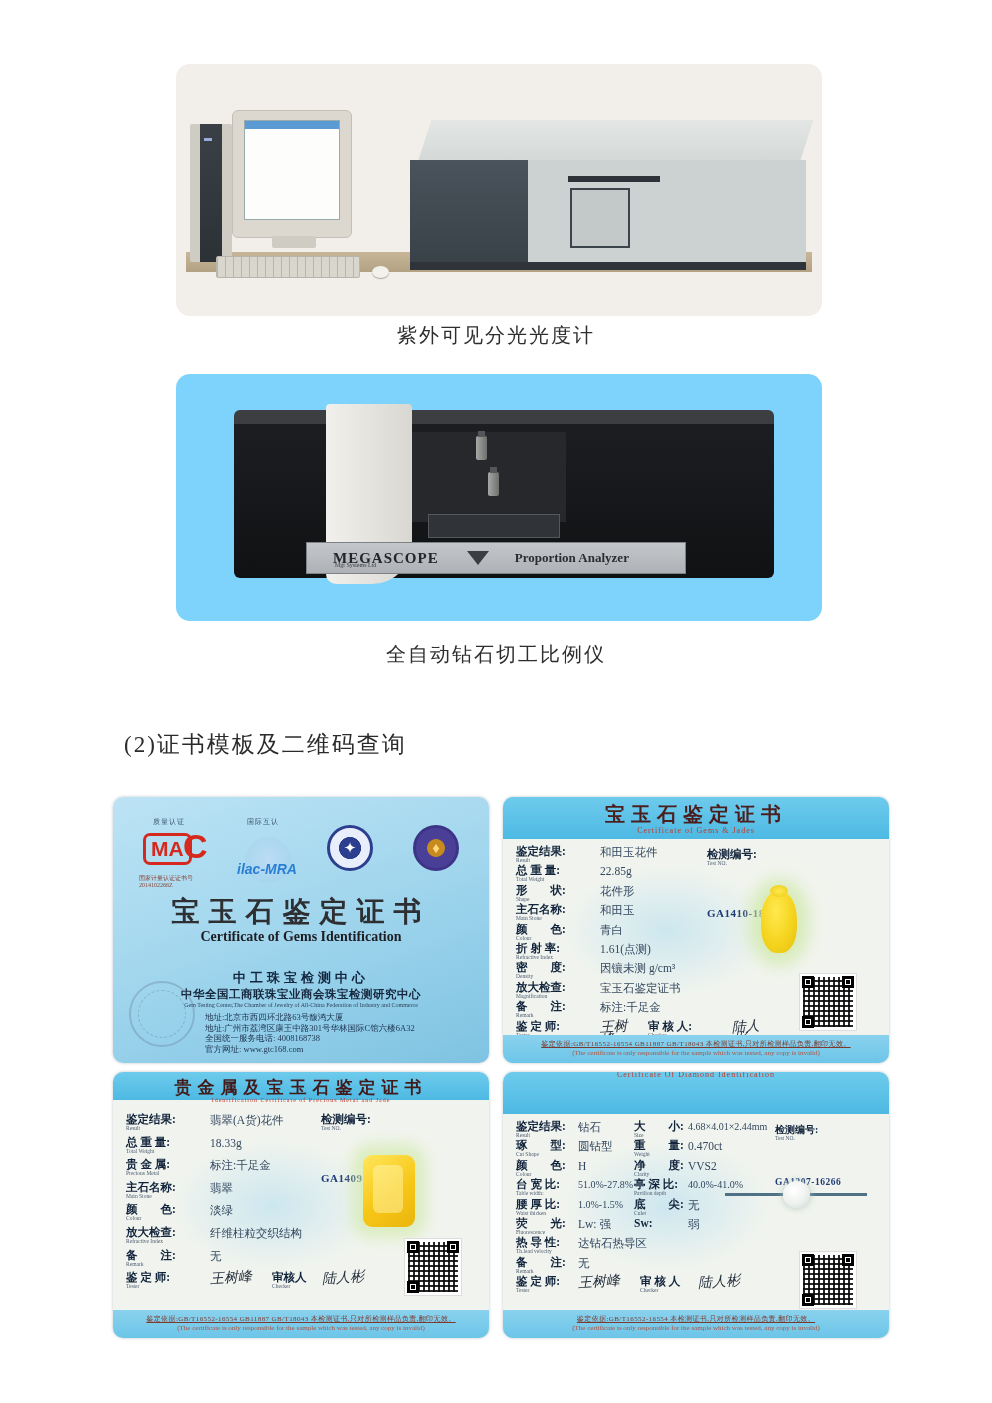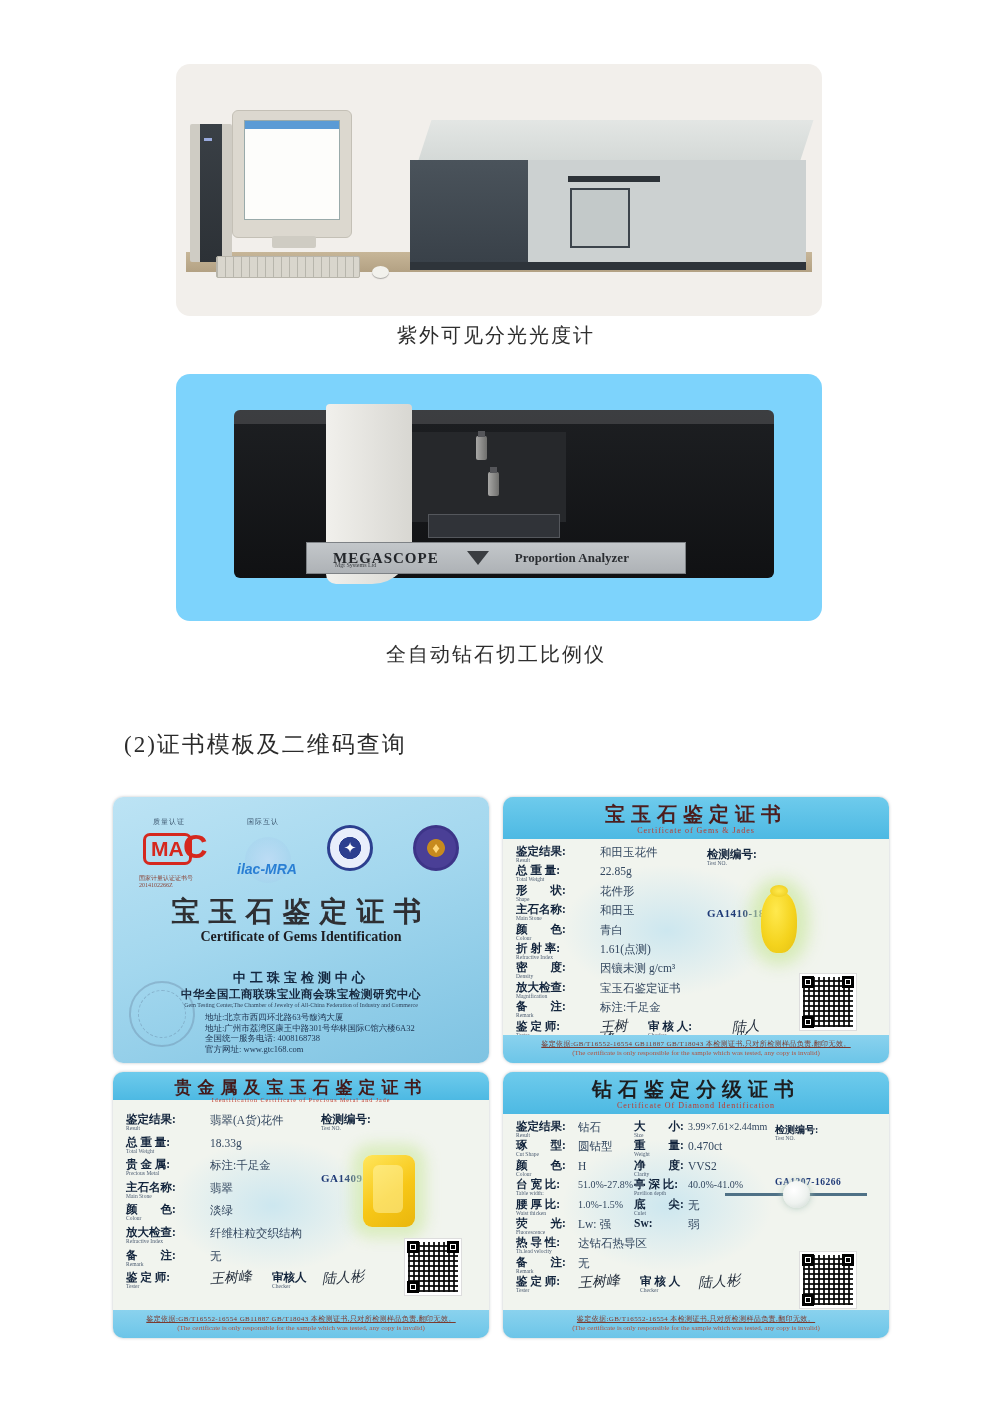--- a/index.html
+++ b/index.html
@@ -413,21 +413,20 @@
       </div>
     <div class="footband">
       <div class="f1">鉴定依据:GB/T16552-16554 GB11887 GB/T18043 本检测证书,只对所检测样品负责,翻印无效。</div>
       <div class="f2">(The certificate is only responsible for the sample which was tested, any copy is invalid)</div>
     </div>
   </div>
 
   <div class="cert certD">
     <div class="cloud"></div>
     <div class="band bandD">
-      <div class="btitle">钻石鉴定分级证书</div>
       <div class="bsub">Certificate Of Diamond Identification</div>
     </div>
     <div class="testno" style="left:272px;top:52px;">
       <span class="fl" style="width:52px;flex-basis:52px;">
           <b class="cn" style="font-size:10px;">检测编号:</b>
           <i class="en">Test NO.</i>
         </span>
       <span class="tv" style="font-size:9.5px;">GA1307-16266</span>
     </div>
     <div class="rows rowsD">
@@ -436,21 +435,21 @@
             <span class="fl">
               <b class="cn">鉴定结果:</b>
               <i class="en">Result</i>
             </span>
             <span class="fv">钻石</span>
           </span>
         <span class="fl" style="width:54px;flex-basis:54px;">
             <b class="cn">大　　小:</b>
             <i class="en">Size</i>
           </span>
-          <span class="fv" style="font-size:10px;">3.99×7.61×2.44mm</span>
+          <span class="fv" style="font-size:10px;">4.68×4.01×2.44mm</span>
       </div>
       <div class="frow">
         <span class="flD1">
             <span class="fl">
               <b class="cn">琢　　型:</b>
               <i class="en">Cut Shape</i>
             </span>
             <span class="fv">圆钻型</span>
           </span>
         <span class="fl" style="width:54px;flex-basis:54px;">

